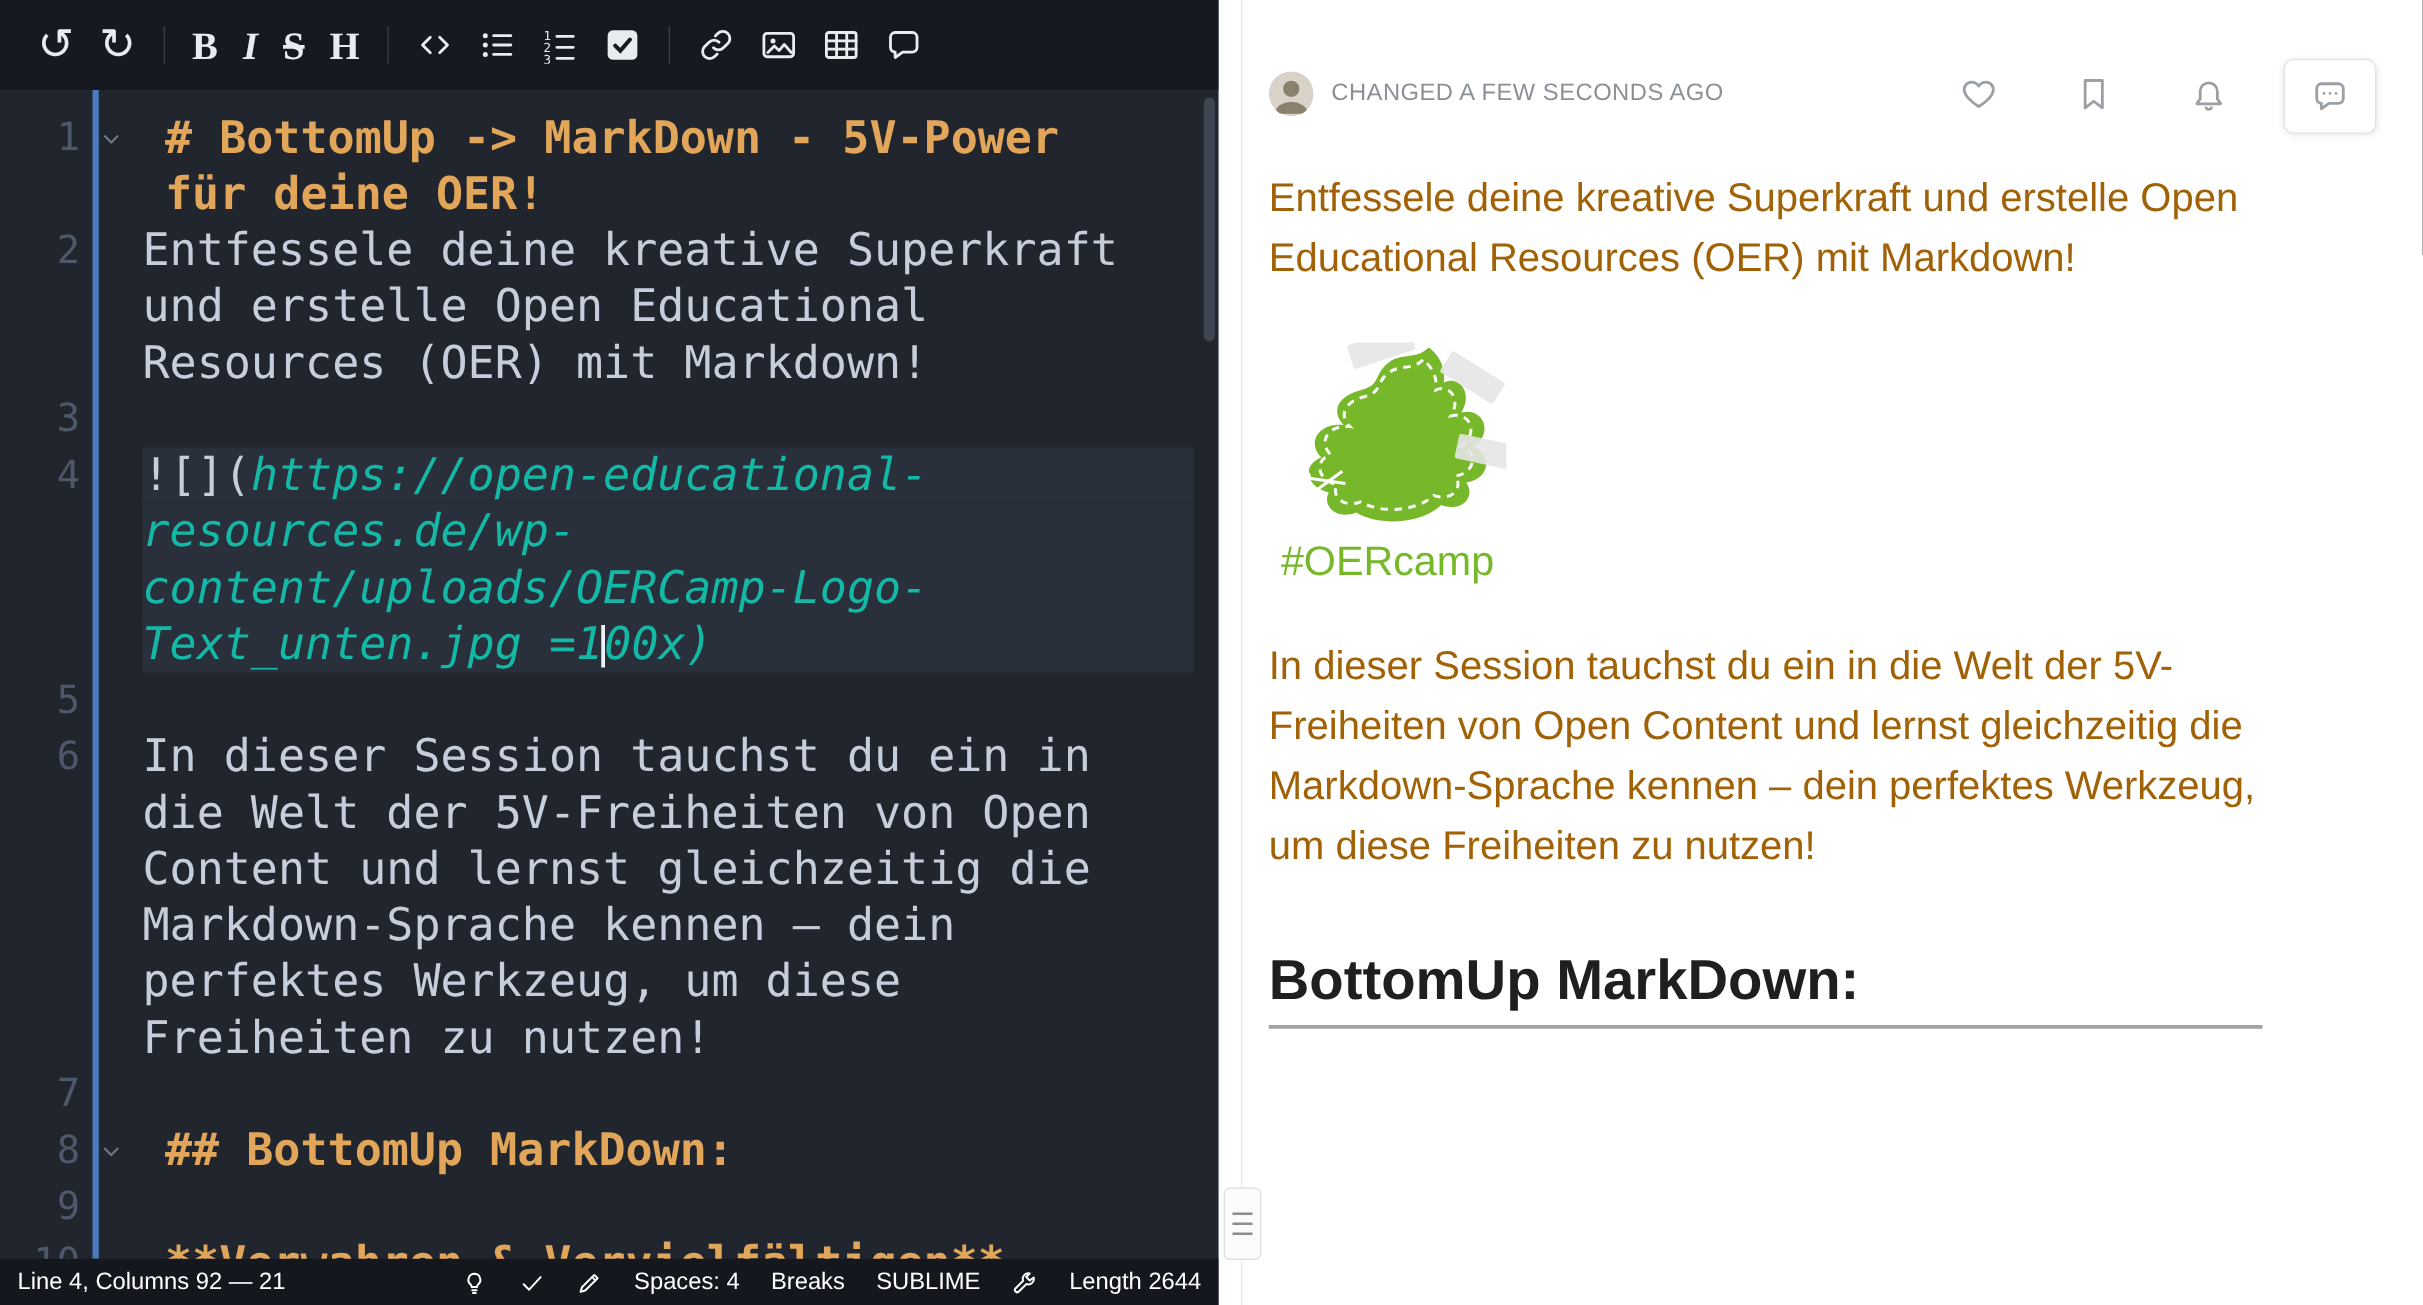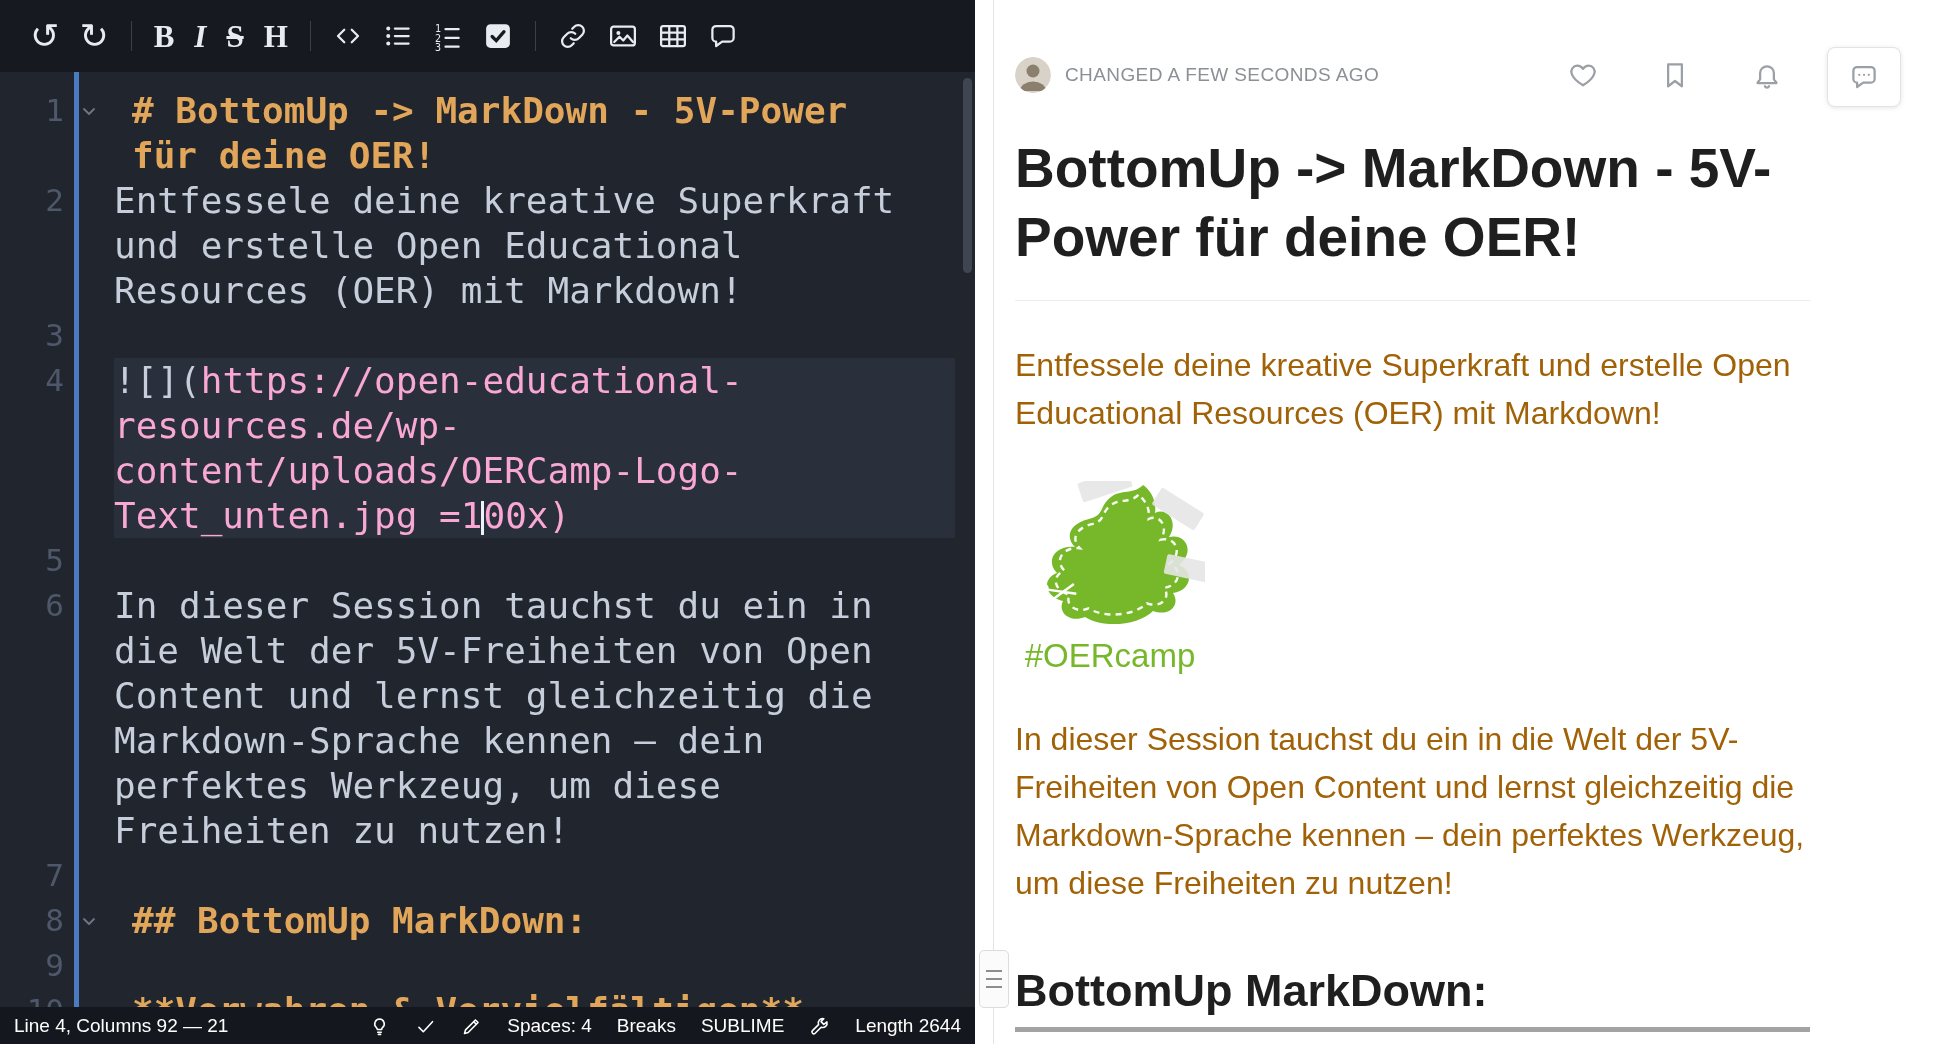--- a/index.html
+++ b/index.html
@@ -27,21 +27,21 @@
   .editor-body { position: relative; flex: 1; overflow: hidden; padding-top: 16px; cursor: text; }
   .authorship-bar { position: absolute; left: 74px; top: 0; bottom: 0; width: 5px; background: #4b7cc0; }
   .cm-line { display: flex; align-items: flex-start; }
   .ln { width: 64px; flex: none; text-align: right; color: #4e586a; font-family: "DejaVu Sans Mono", monospace; font-size: 31px; line-height: 45px; }
   .foldcol { width: 50px; height: 45px; flex: none; display: flex; align-items: center; justify-content: center; color: #6e7685; }
   .ficon svg { width: 24px; height: 24px; display: block; }
   .code { flex: 1; margin-right: 20px; font-family: "DejaVu Sans Mono", monospace; font-size: 36px; line-height: 45px; color: #c7cedb; }
   .row { height: 45px; white-space: pre; }
   .row.active { background: #2a303b; }
   .seg-h { color: #e2a65a; font-weight: 700; margin-left: 18px; }
-  .seg-link { color: #f9a8d4; }
+  .seg-link { color: #14b8a6; font-style: italic; }
   .cursor { display: inline-block; width: 3px; height: 34px; background: #eef2f6; vertical-align: middle; margin: 0 -1px; }
   .scroll-thumb { position: absolute; right: 3px; top: 6px; width: 9px; height: 195px; border-radius: 5px; background: #3f4651; }
 
   .statusbar { height: 37px; background: #14171d; flex: none; display: flex; align-items: center; padding: 0 14px; color: #ffffff; font-size: 19px; }
   .sb-left { flex: 1; white-space: nowrap; overflow: hidden; }
   .sb-items { display: flex; align-items: flex-end; }
   .sb-item { margin-left: 25px; display: flex; align-items: center; cursor: pointer; }
   .sbicon svg { width: 21px; height: 21px; display: block; }
 
   
@@ -62,21 +62,21 @@
   .micon svg { width: 30px; height: 30px; display: block; }
 
   .chat-fab { position: absolute; top: 47px; right: 37px; width: 74px; height: 60px; background: #ffffff; border: 1px solid #e3e3e3; border-radius: 8px; box-shadow: 0 1px 5px rgba(0,0,0,0.10); display: flex; align-items: center; justify-content: center; color: #9aa0a6; cursor: pointer; }
   .fab-icon svg { width: 30px; height: 30px; display: block; }
 
   .doc-h1 { font-size: 55px; line-height: 1.25; font-weight: 700; color: #1f1f1f; margin: 40px 0 0 0; padding-bottom: 28px; border-bottom: 1px solid #ececec; }
   .doc-p { font-size: 32px; line-height: 1.5; color: #a16207; margin: 40px 0 0 0; }
   .logo-block { margin-top: 44px; width: 200px; }
   .logo-block svg { display: block; }
   .logo-caption { width: 190px; text-align: center; margin-top: 6px; color: #76b82a; font-weight: 400; font-size: 33px; }
-  .doc-h2 { font-size: 45px; line-height: 1.25; font-weight: 700; color: #1f1f1f; margin: 56px 0 0 0; padding-bottom: 8px; border-bottom: 5px solid #a3a3a3; }
+  .doc-h2 { font-size: 45px; line-height: 1.25; font-weight: 700; color: #1f1f1f; margin: 56px 0 0 0; padding-bottom: 8px; border-bottom: 3px solid #a3a3a3; }
 </style>
 </head>
 <body>
 
 <div class="app">
 
   <div class="editor-pane">
     <div class="toolbar">
         <button class="tbtn">
           <span class="ticon">
@@ -366,21 +366,20 @@
               <span class="micon">
                 <svg viewBox="0 0 24 24" fill="none" stroke="currentColor" stroke-width="1.8" stroke-linecap="round" stroke-linejoin="round">
                   <path d="M17.5 15.5v-5a5.5 5.5 0 1 0-11 0v5L4.5 18v.5h15V18z"></path>
                   <path d="M10.3 21a1.9 1.9 0 0 0 3.4 0"></path>
                 </svg>
               </span>
             </span>
           </span>
       </div>
 
-      <h1 class="doc-h1">BottomUp -&gt; MarkDown - 5V-Power für deine OER!</h1>
       <p class="doc-p">Entfessele deine kreative Superkraft und erstelle Open Educational Resources (OER) mit Markdown!</p>
 
       <div class="logo-block">
         <svg width="190" height="150" viewBox="0 0 190 150">
           <path fill="#76b82a" d="M128 4 C118 14 106 8 96 16 C84 25 90 34 74 38 C54 43 50 56 60 66 C40 64 30 80 42 92 C26 98 30 116 48 120 C42 132 56 142 70 136 C90 148 124 144 138 130 C154 136 166 124 158 112 C176 110 180 90 164 84 C180 72 172 52 154 56 C164 40 152 26 140 32 C142 18 134 8 128 4 Z"></path>
           <path fill="none" stroke="#ffffff" stroke-width="2.8" stroke-dasharray="7 6" opacity="0.95" transform="translate(95 75) scale(0.86) translate(-95 -75)" d="M128 4 C118 14 106 8 96 16 C84 25 90 34 74 38 C54 43 50 56 60 66 C40 64 30 80 42 92 C26 98 30 116 48 120 C42 132 56 142 70 136 C90 148 124 144 138 130 C154 136 166 124 158 112 C176 110 180 90 164 84 C180 72 172 52 154 56 C164 40 152 26 140 32 C142 18 134 8 128 4 Z"></path>
           <g transform="translate(22 104) rotate(-14)" stroke="#ffffff" stroke-width="2.5" fill="none">
             <circle cx="5" cy="5" r="4.5"></circle>
             <circle cx="5" cy="21" r="4.5"></circle>
             <path d="M9 7 L36 18 M9 19 L36 8"></path>

